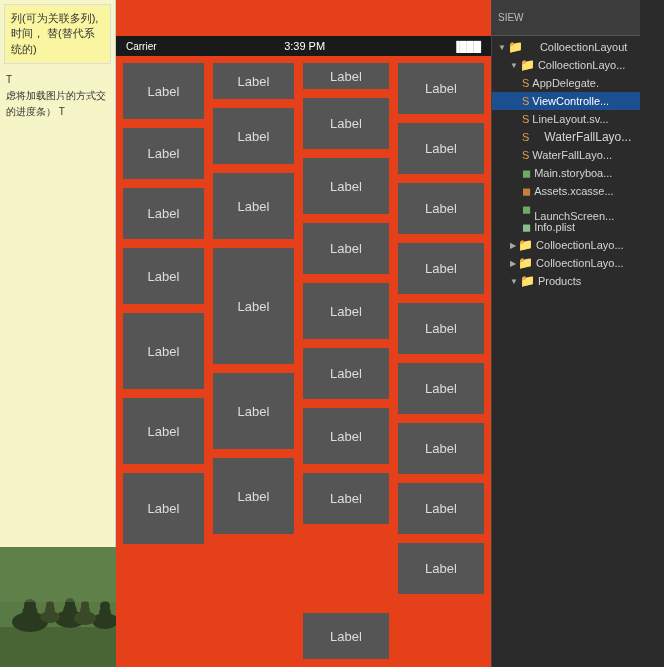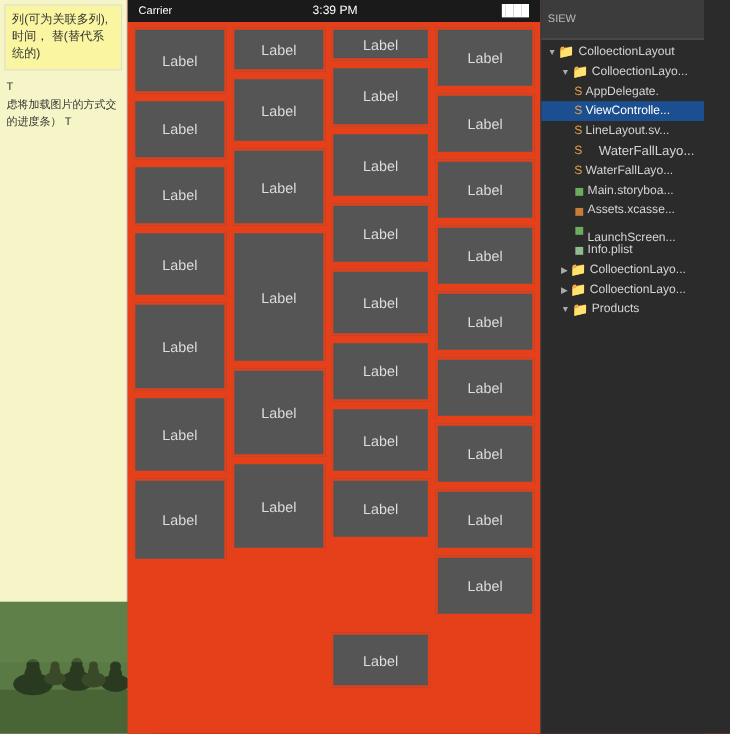--- a/index.html
+++ b/index.html
@@ -65,20 +65,21 @@
     .status-bar {
       height: 20px;
       background: #1a1a1a;
       display: flex;
       align-items: center;
       justify-content: space-between;
       padding: 0 10px;
       font-size: 11px;
       color: white;
       flex-shrink: 0;
+      margin-top: 36px;
     }
     .status-left { font-size: 10px; }
     .status-center { font-size: 11px; }
     .status-right { font-size: 10px; }
 
     .collection-area {
       width: 375px;
       height: 647px;
       background: #e5401a;
       position: relative;
@@ -226,21 +227,21 @@
 </div>
 
 <div class="right-panel">
   <div class="xcode-header">
     <span>SIEW</span>
   </div>
   <div class="file-tree" id="file-tree">
   <div class="tree-item" style="padding-left: 6px;">
         <span style="font-size:8px;margin-right:2px;color:#aaa;">▼</span>
         <span style="color:#7eb4e2;font-size:12px;margin-right:3px;">📁</span>
-        <span style="font-size:11px;">ColloectionLayout</span>
+        <span style="font-size:11px;margin-left:14px;">ColloectionLayout</span>
       </div>
       <div class="tree-item" style="padding-left: 18px;">
         <span style="font-size:8px;margin-right:2px;color:#aaa;">▼</span>
         <span style="color:#7eb4e2;font-size:12px;margin-right:3px;">📁</span>
         <span style="font-size:11px;">ColloectionLayo...</span>
       </div>
       <div class="tree-item" style="padding-left: 30px;">
         <span style="color:#e89d4d;font-size:11px;margin-right:3px;">S</span>
         <span style="font-size:11px;">AppDelegate.</span>
       </div>

